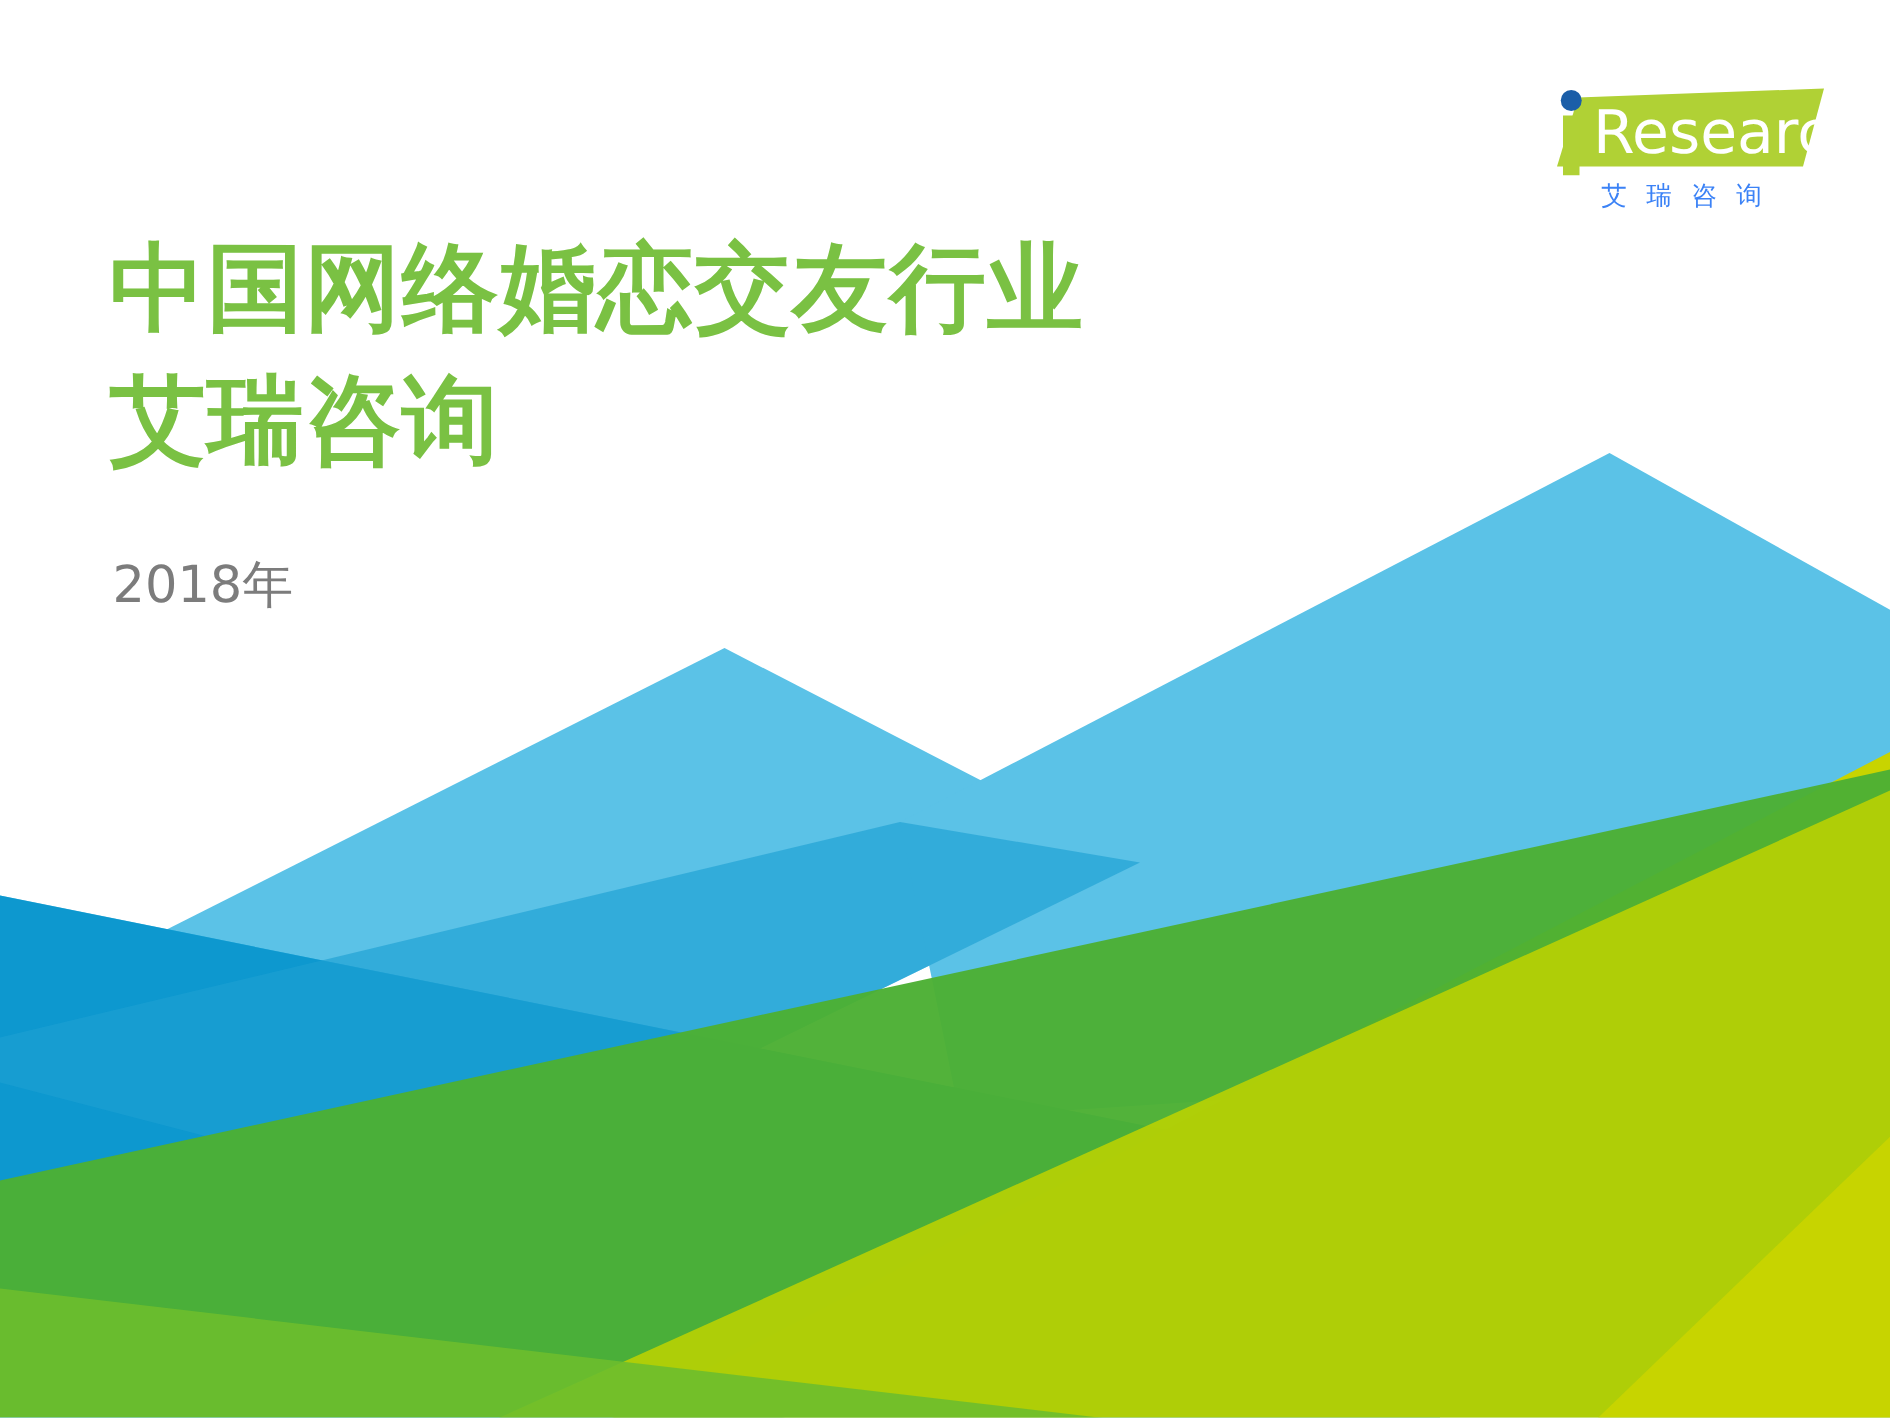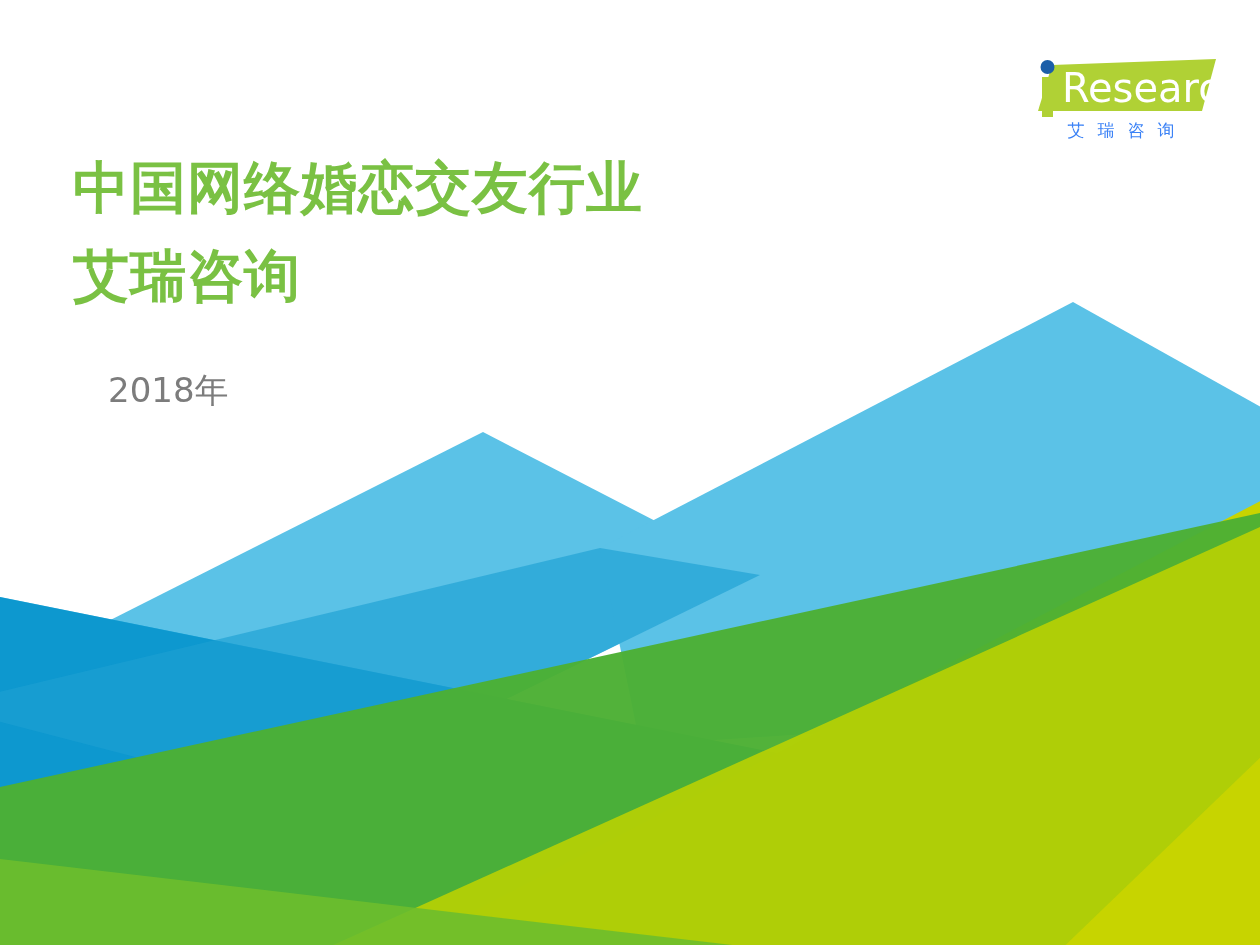--- a/index.html
+++ b/index.html
@@ -61,39 +61,38 @@
 
   
   #headline-block {
     position: absolute;
     left: 73px;
     top: 148px;
     z-index: 4;
     width: 860px;
   }
   .headline-line {
-    font-size: 56px;
+    font-size: 64px;
     line-height: 88px;
     font-weight: bold;
     color: #7ac143;
     letter-spacing: 1px;
-    font-family: Liberation Mono, monospace;
+    font-family: Liberation Sans, sans-serif;
     white-space: nowrap;
   }
   #subtitle {
     position: absolute;
     left: 75px;
     top: 368px;
     font-size: 34px;
     line-height: 44px;
     color: #7c7c7c;
     font-family: "DejaVu Sans", "Liberation Sans", sans-serif;
     z-index: 4;
     white-space: nowrap;
-    margin-left: 33px;
   }
 </style>
 </head>
 <body>
 
 <div id="slide">
 
   <svg id="bg-art" viewBox="0 0 1260 945" preserveAspectRatio="none" xmlns="http://www.w3.org/2000/svg">
 
     <rect x="0" y="0" width="1260" height="945" fill="#FFFFFF"></rect>

